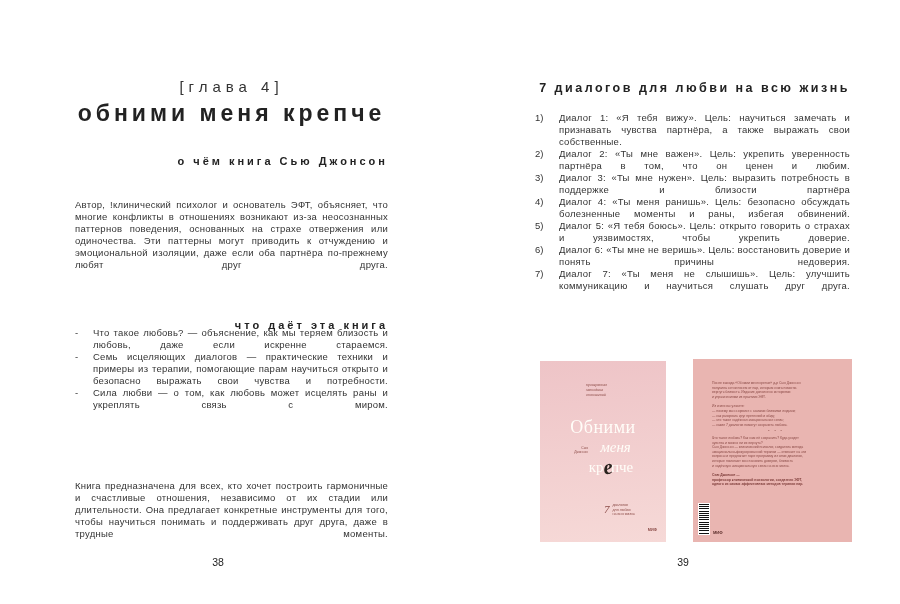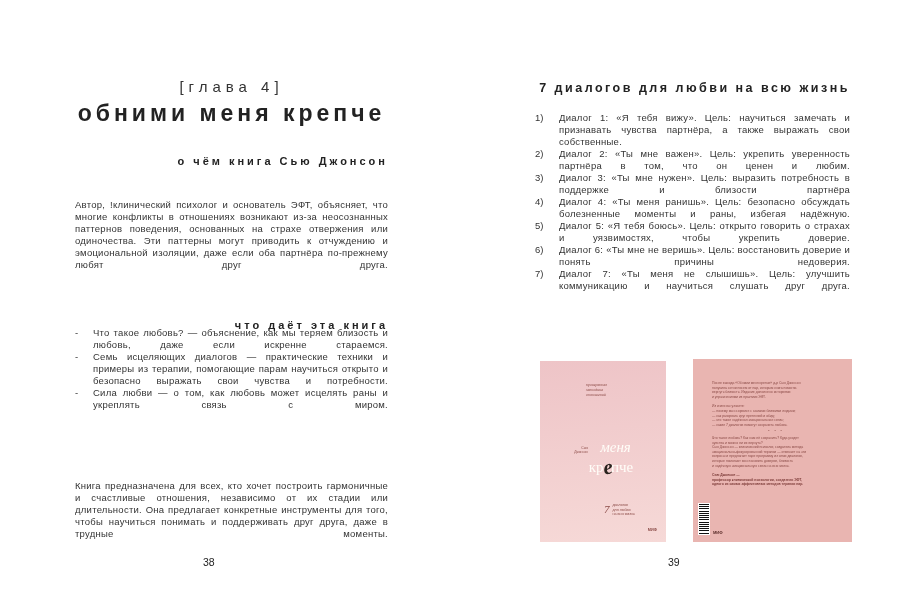--- a/index.html
+++ b/index.html
@@ -40,21 +40,21 @@
   .body-text{
     font-size:9.5px;line-height:12px;font-weight:500;letter-spacing:.25px;
     text-align:justify;text-align-last:justify;color:#333;
   }
   .s1-text{top:184px;margin-top:15px;}
   .s2-block{top:327px;}
   .closing{top:480px;}
   .li-row{display:flex;}
   .li-marker{flex:0 0 18px;font-size:9.5px;line-height:12px;font-weight:500;color:#333;}
   .li-text{flex:1;}
-  .pgnum{font-size:10.5px;color:#222;top:556px;width:30px;text-align:left;}
+  .pgnum{font-size:10.5px;color:#222;top:556px;width:30px;text-align:center;}
   .pg-left{left:203px;}
   .pg-right{left:668px;}
   
   .r-head{top:81px;font-size:12.5px;letter-spacing:2.5px;}
   .dialogs{top:112px;}
   .d-row{display:flex;}
   .d-marker{flex:0 0 24px;font-size:9.5px;line-height:12px;font-weight:500;color:#333;}
   
   .cover-front{
     left:540px;top:361px;width:126px;height:181px;
@@ -165,21 +165,21 @@
   <div class="d-row">
     <span class="d-marker">2)</span>
     <span class="li-text body-text">Диалог 2: «Ты мне важен». Цель: укрепить уверенность партнёра в том, что он ценен и любим.</span>
   </div>
   <div class="d-row">
     <span class="d-marker">3)</span>
     <span class="li-text body-text">Диалог 3: «Ты мне нужен». Цель: выразить потребность в поддержке и близости партнёра</span>
   </div>
   <div class="d-row">
     <span class="d-marker">4)</span>
-    <span class="li-text body-text">Диалог 4: «Ты меня ранишь». Цель: безопасно обсуждать болезненные моменты и раны, избегая надёжную.</span>
+    <span class="li-text body-text">Диалог 4: «Ты меня ранишь». Цель: безопасно обсуждать болезненные моменты и раны, избегая обвинений.</span>
   </div>
   <div class="d-row">
     <span class="d-marker">5)</span>
     <span class="li-text body-text">Диалог 5: «Я тебя боюсь». Цель: открыто говорить о страхах и уязвимостях, чтобы укрепить доверие.</span>
   </div>
   <div class="d-row">
     <span class="d-marker">6)</span>
     <span class="li-text body-text">Диалог 6: «Ты мне не веришь». Цель: восстановить доверие и понять причины недоверия.</span>
   </div>
   <div class="d-row">
@@ -191,20 +191,21 @@
 <div class="abs cover-front">
   <div class="abs cf-tagline">
     <div>проверенная</div>
     <div>методика</div>
     <div>отношений</div>
   </div>
   <div class="abs cf-author">
     <div>Сью</div>
     <div>Джонсон</div>
   </div>
+  <div class="abs cf-title1">Обними</div>
   <div class="abs cf-title2">меня</div>
   <div class="abs cf-title3"><span>кр</span><span class="cf-e">e</span><span>пче</span></div>
   <div class="abs cf-sub">
     <span class="cf-sub-7">7</span>
     <span class="cf-sub-lines">
       <div>диалогов</div>
       <div>для любви</div>
       <div>на всю жизнь</div>
     </span>
   </div>

